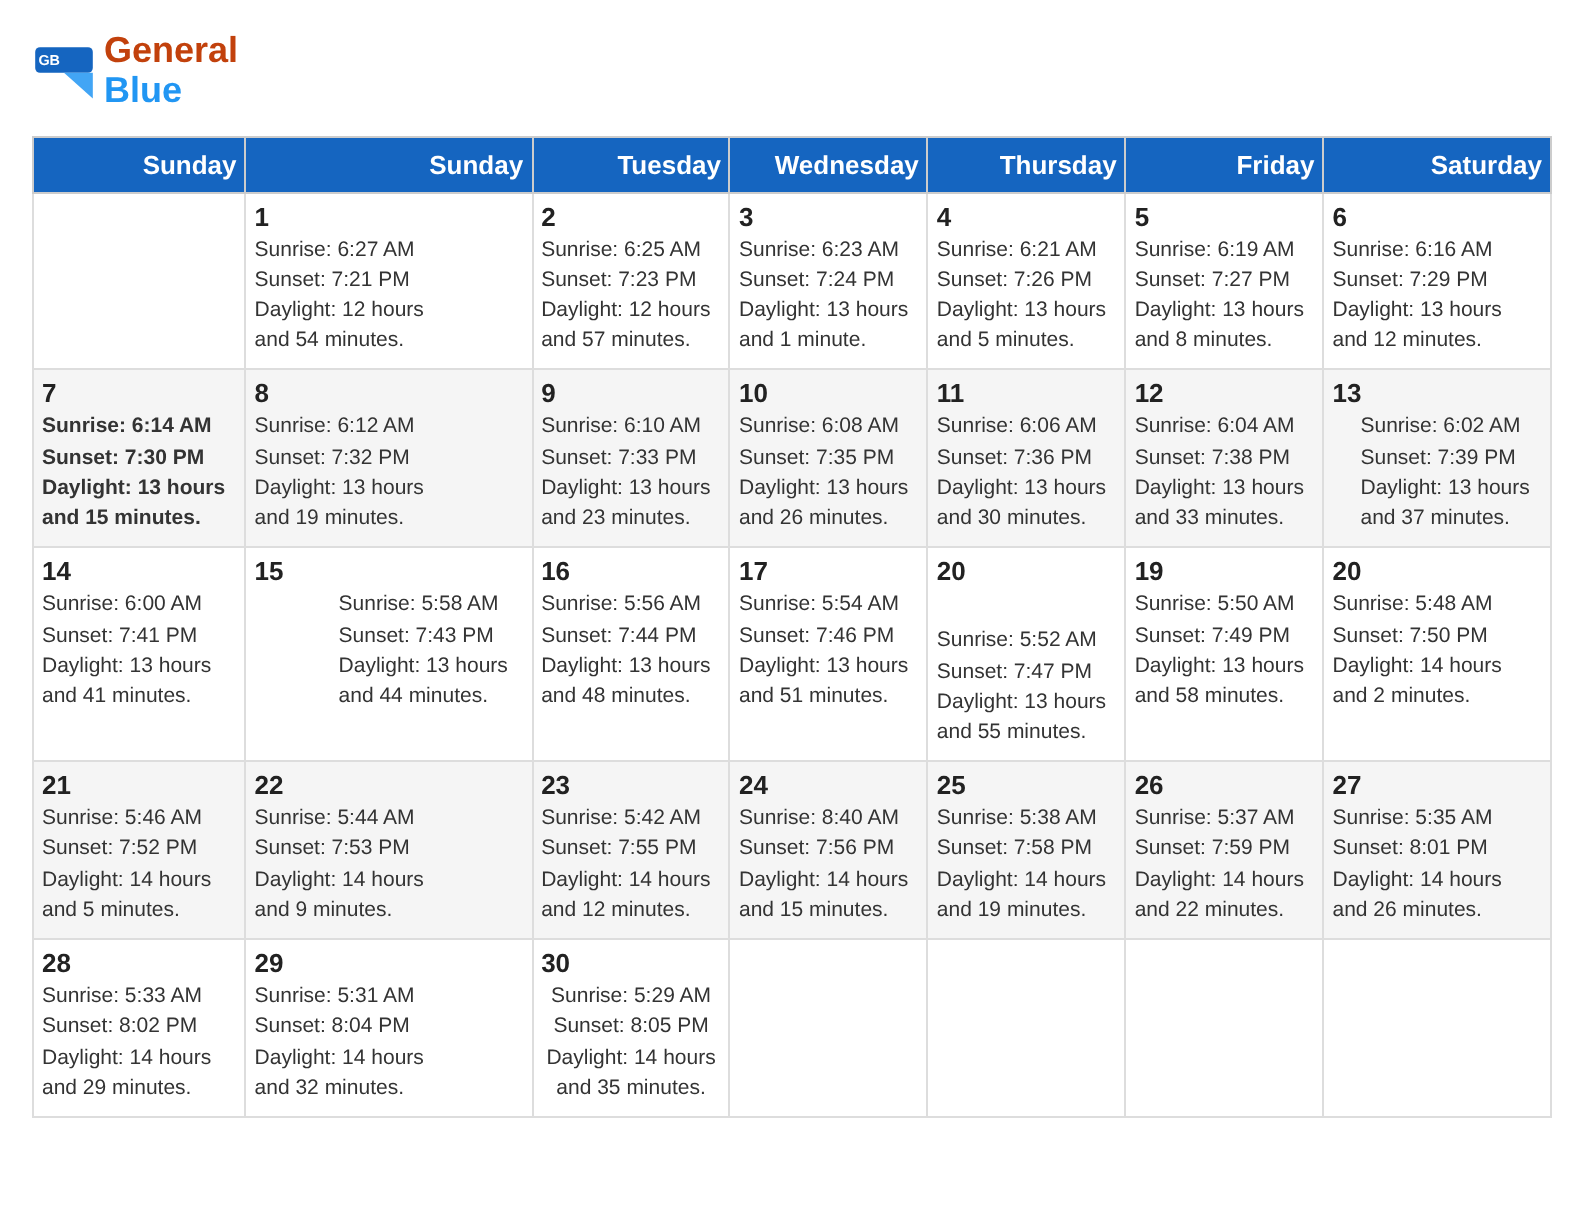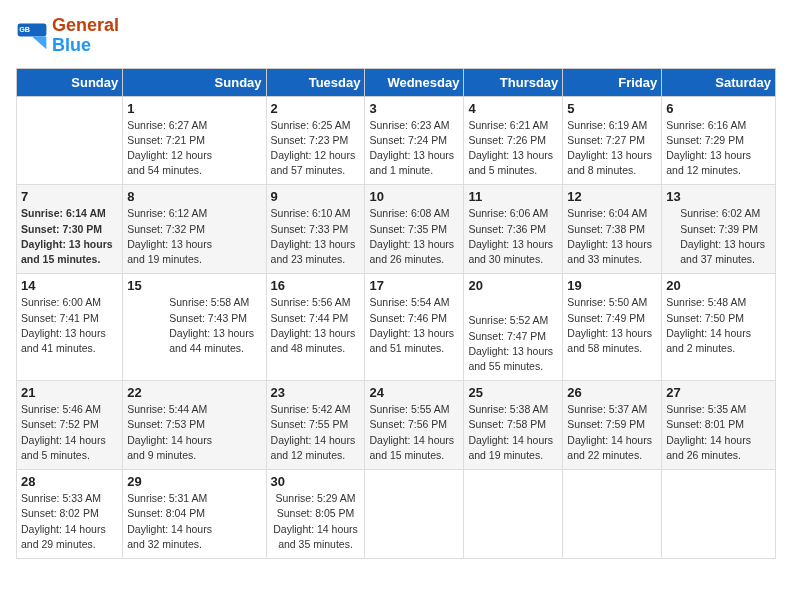--- a/index.html
+++ b/index.html
@@ -287,21 +287,21 @@
         </td>
         <td>
           <span class="day-num">23</span>
           <div class="day-info" style="white-space: pre-line;">Sunrise: 5:42 AM
 Sunset: 7:55 PM
 Daylight: 14 hours
 and 12 minutes.</div>
         </td>
         <td>
           <span class="day-num">24</span>
-          <div class="day-info" style="white-space: pre-line;">Sunrise: 5:55 AM
+          <div class="day-info" style="white-space: pre-line;">Sunrise: 8:40 AM
 Sunset: 7:56 PM
 Daylight: 14 hours
 and 15 minutes.</div>
         </td>
         <td>
           <span class="day-num">25</span>
           <div class="day-info" style="white-space: pre-line;">Sunrise: 5:38 AM
 Sunset: 7:58 PM
 Daylight: 14 hours
 and 19 minutes.</div>

